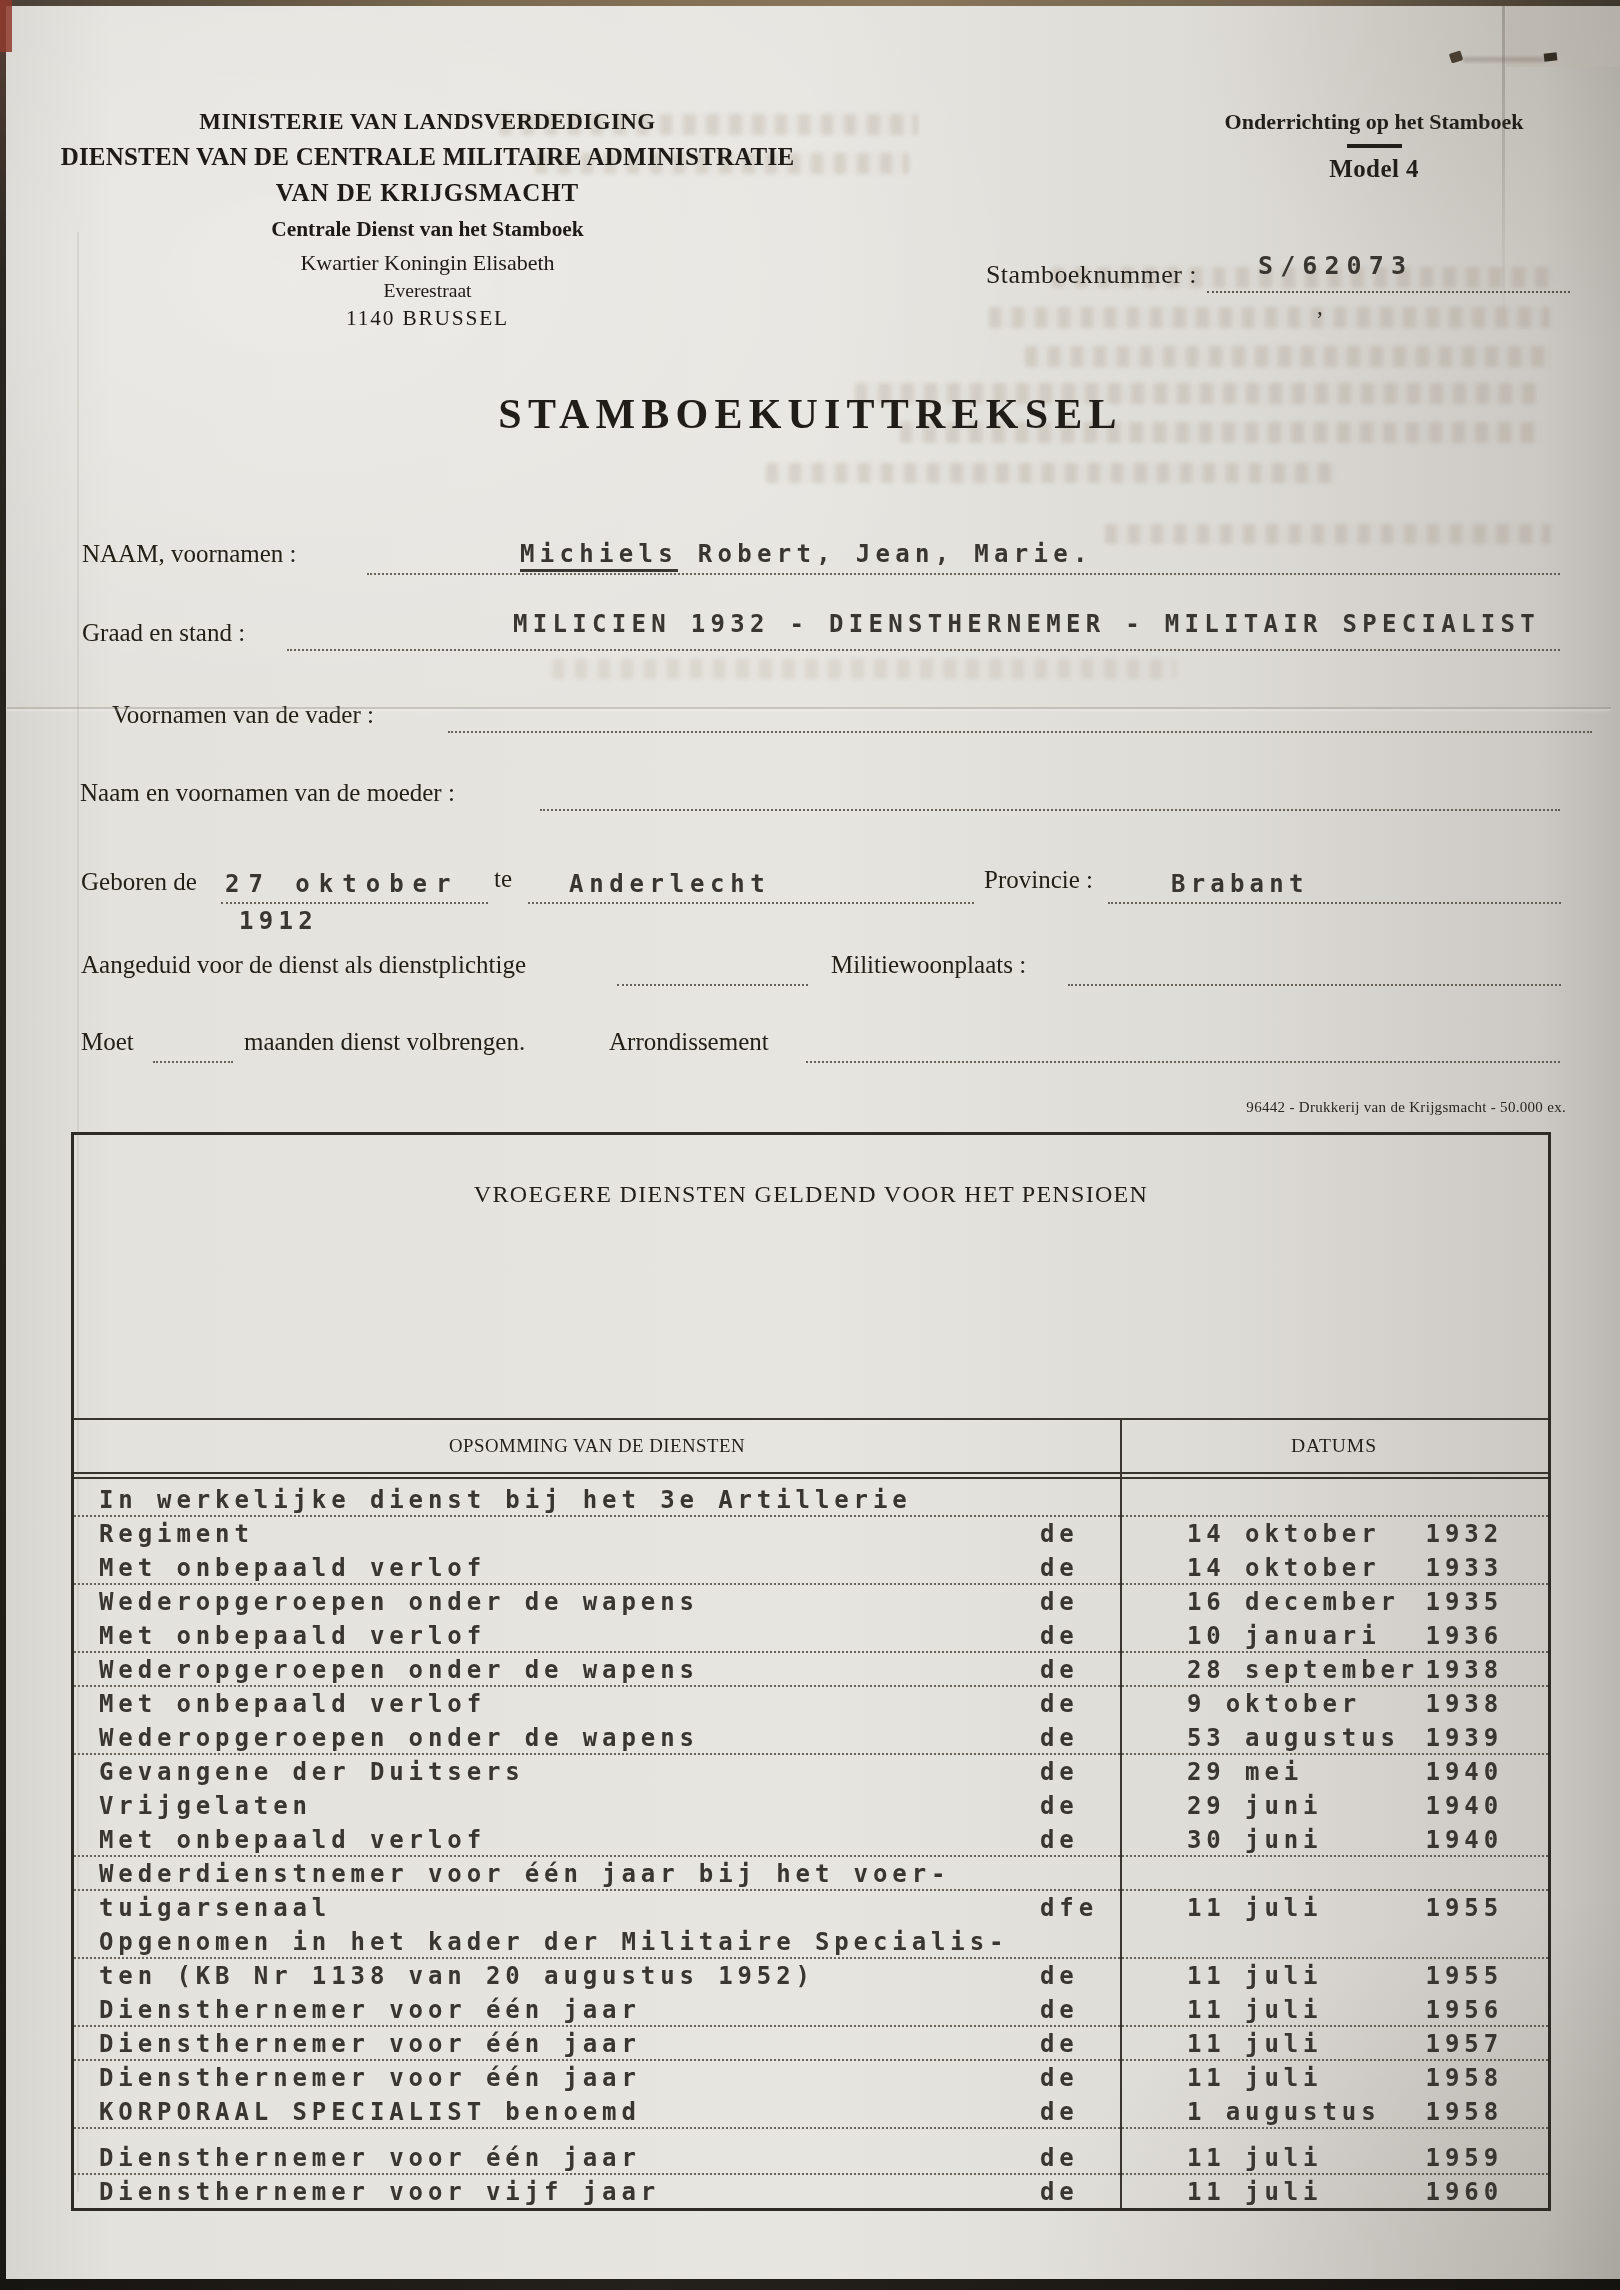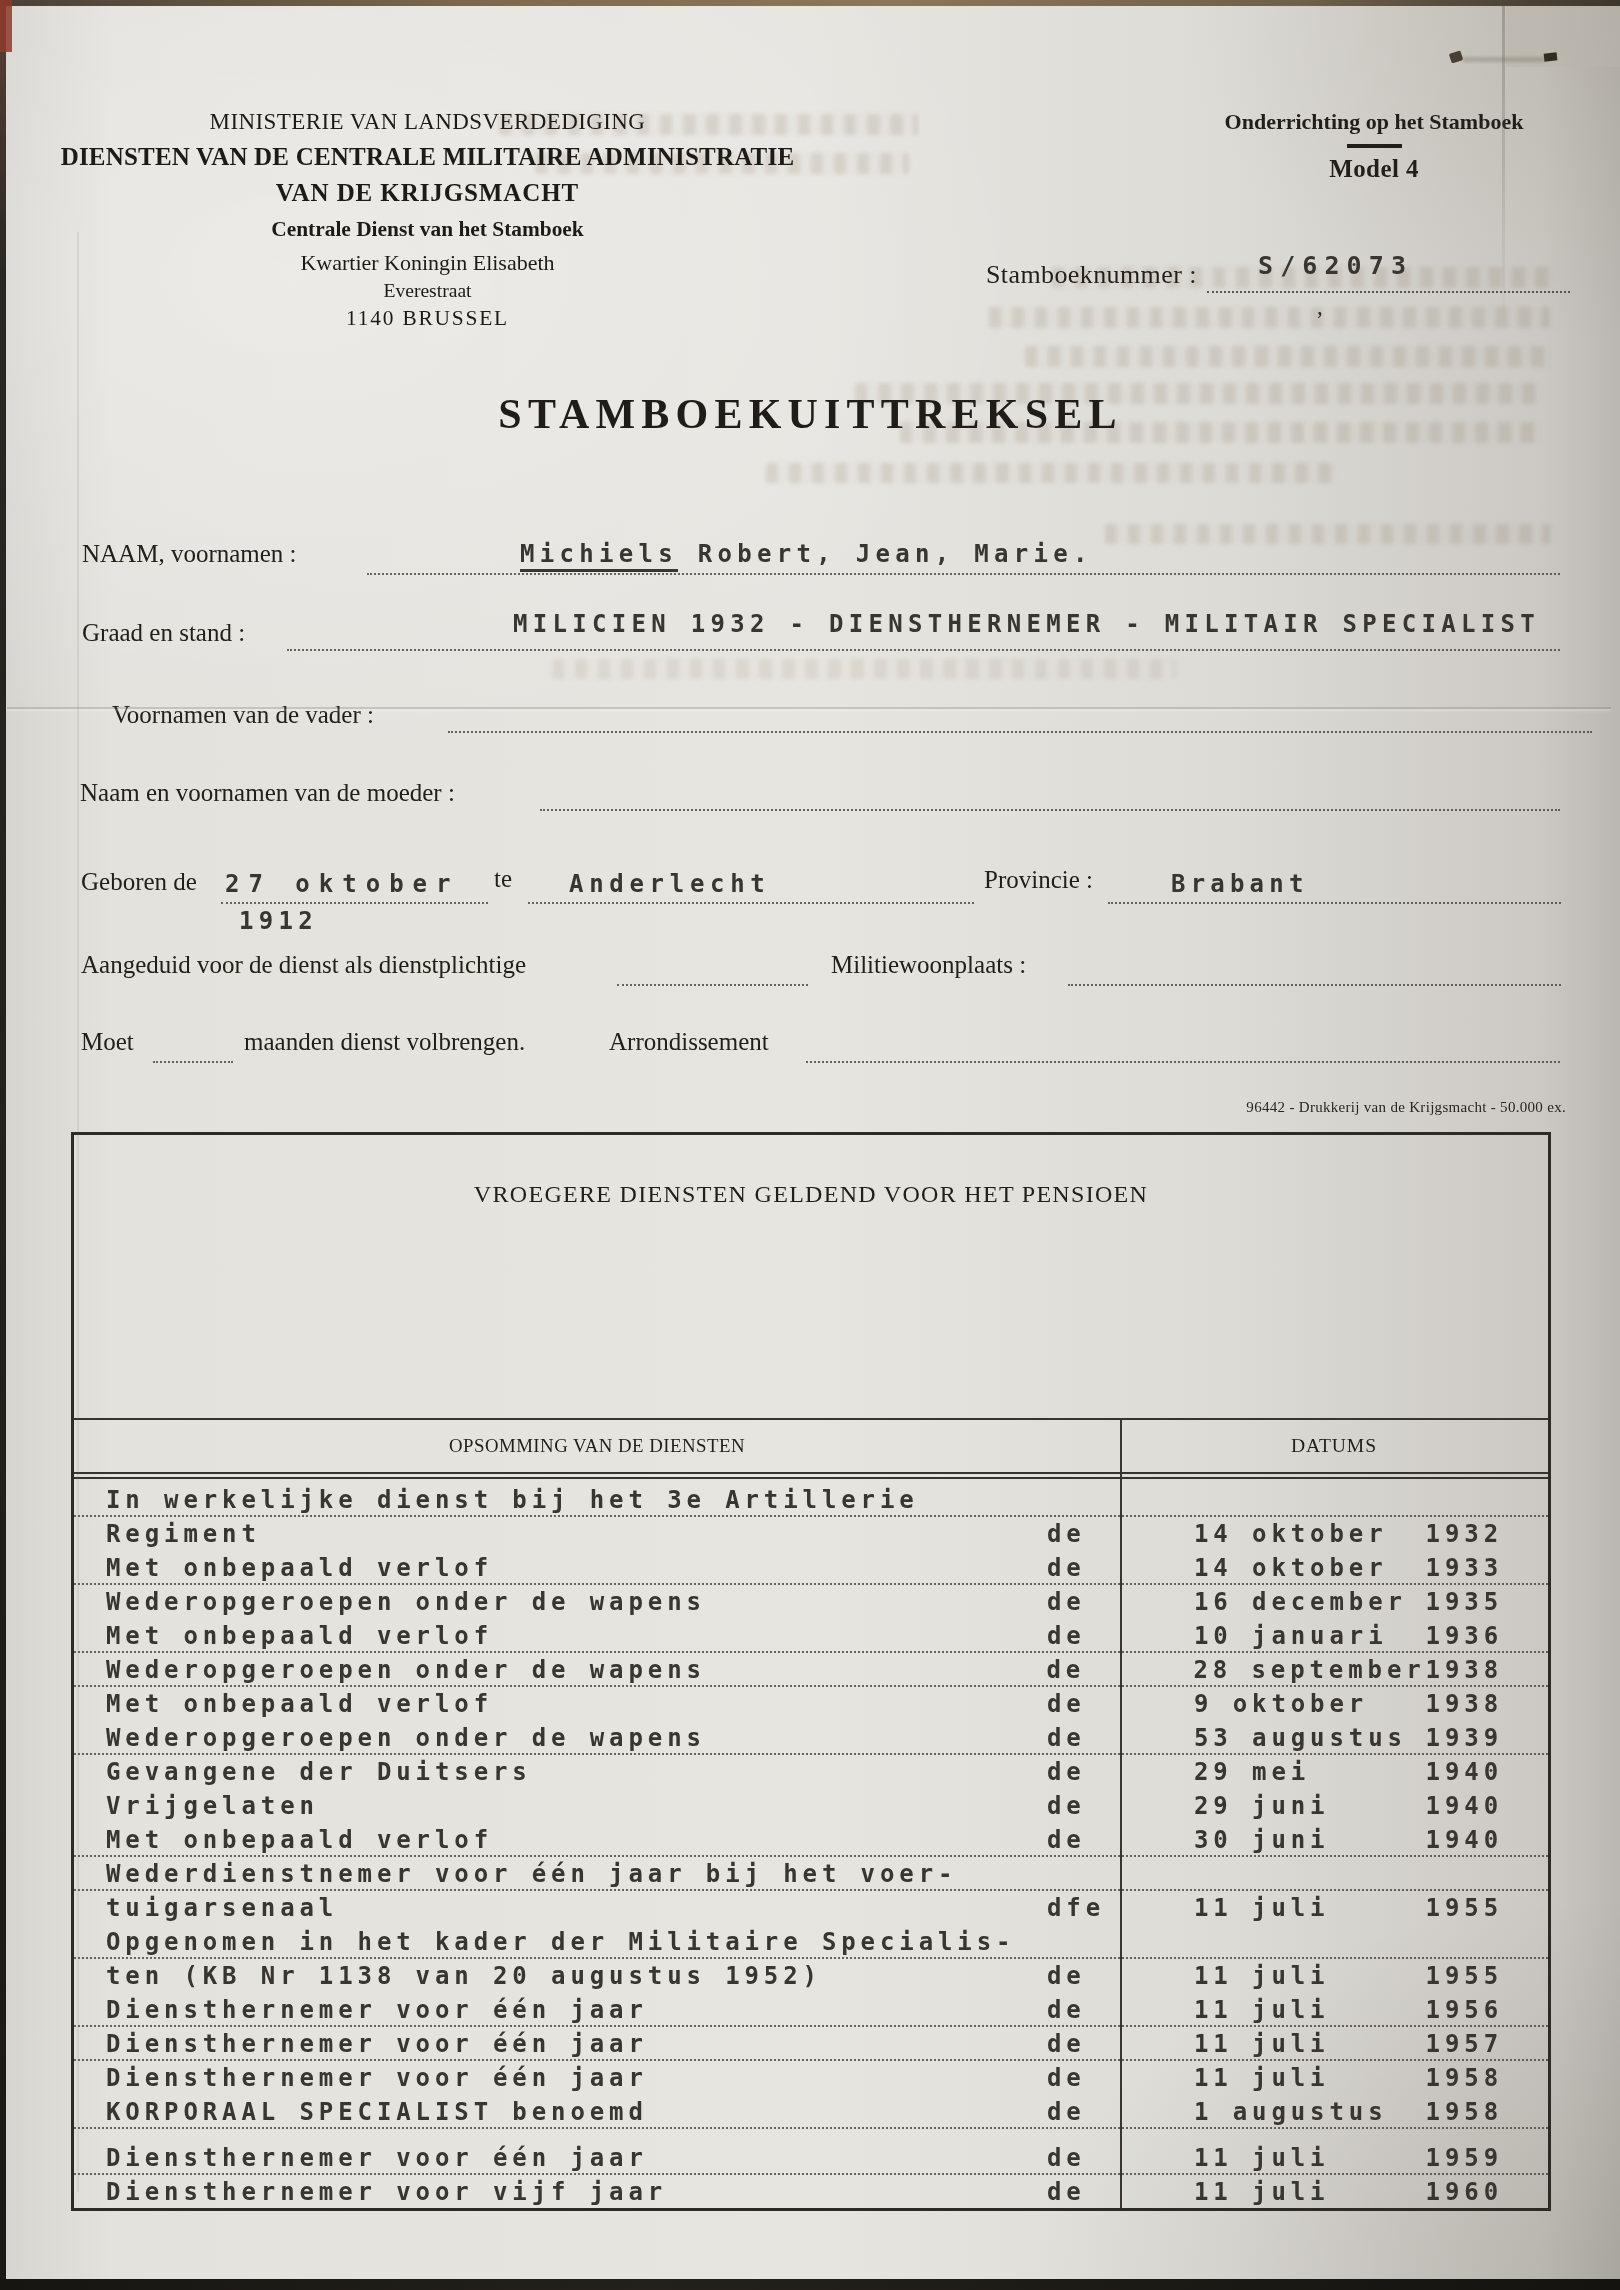--- a/index.html
+++ b/index.html
@@ -25,21 +25,21 @@
   .penmark1{position:absolute;left:1450px;top:52px;width:11.6px;height:9.8px;background:#4a3f31;transform:rotate(-18deg);border-radius:1.8px;}
   .penmark2{position:absolute;left:1544px;top:53px;width:13.4px;height:8px;background:#332c23;transform:rotate(-6deg);}
   .pensmear{position:absolute;left:1463px;top:57px;width:82px;height:5.3px;background:rgba(90,78,62,.25);filter:blur(1.8px);}
 
   
   .ghost{position:absolute;background:repeating-linear-gradient(90deg,rgba(125,105,78,.16) 0 12.5px,rgba(125,105,78,.02) 12.5px 23px);filter:blur(2px);border-radius:2.7px;}
 
   
   #header-lines{position:absolute;left:49px;top:109px;width:757px;text-align:center;}
   .hl{color:#1e1b17;}
-  .hl0{font-size:23px;font-weight:normal;margin-bottom:8px;letter-spacing:0.4px;}
+  .hl0{font-size:23px;font-weight:bold;margin-bottom:8px;letter-spacing:0.4px;}
   .hl1{font-size:25px;font-weight:bold;margin-bottom:8px;letter-spacing:0.2px;}
   .hl2{font-size:25px;font-weight:bold;margin-bottom:9.8px;letter-spacing:0.9px;}
   .hl3{font-size:21.4px;font-weight:bold;margin-bottom:8px;}
   .hl4{font-size:22px;margin-bottom:4.5px;}
   .hl5{font-size:19.6px;margin-bottom:4px;}
   .hl6{font-size:21.4px;letter-spacing:1.8px;}
 
   .righthead{position:absolute;left:1185px;top:109px;width:378px;text-align:center;}
   .onderrichting{font-size:22px;font-weight:bold;}
   .rule-short{width:55px;height:3.6px;background:#221f1a;margin:9px auto 7.1px auto;}
@@ -68,21 +68,21 @@
   .pbox{position:absolute;left:71px;top:1132px;width:1474px;height:1073px;border:3.6px solid #2e2b26;}
   .pbox-title{position:absolute;left:0;top:46px;width:100%;text-align:center;font-size:24px;letter-spacing:1.3px;color:#232019;}
   .phead{position:absolute;left:0;top:283px;width:100%;height:52px;display:flex;border-top:2.2px solid #37342e;border-bottom:7.1px double #37342e;box-sizing:content-box;}
   .phead .h1{width:1046px;display:flex;align-items:center;justify-content:center;font-size:19.6px;letter-spacing:0.5px;transform:scaleX(.96);}
   .phead .h2{flex:1;display:flex;align-items:center;justify-content:center;font-size:19.6px;letter-spacing:0.9px;}
   .pdivider{position:absolute;left:1046px;top:283px;bottom:0;width:2.2px;background:#3a362f;}
   #table-rows{position:absolute;left:0;top:348px;width:100%;}
   .trow{display:flex;height:34px;line-height:34px;box-sizing:border-box;border-bottom:2.2px dotted transparent;}
   .trow.dotted{border-bottom-color:rgba(72,66,56,.8);}
   .trow.gap{margin-top:11.6px;}
-  .trow .svc{width:941px;padding-left:32px;font-size:24px;overflow:visible;}
+  .trow .svc{width:941px;padding-left:25px;font-size:24px;overflow:visible;}
   .trow .decell{width:80px;font-size:24px;}
   .trow .datecell{flex:1;display:flex;justify-content:space-between;font-size:24px;padding-left:59px;padding-right:45px;margin-left:8px;}
   .underl{border-bottom:3.1px solid #3a3631;padding-bottom:0.9px;}
 </style>
 </head>
 <body>
 
 <div id="canvas">
 
   <div class="ghost" style="left:499px;top:114px;width:419px;height:21.4px;"></div>

